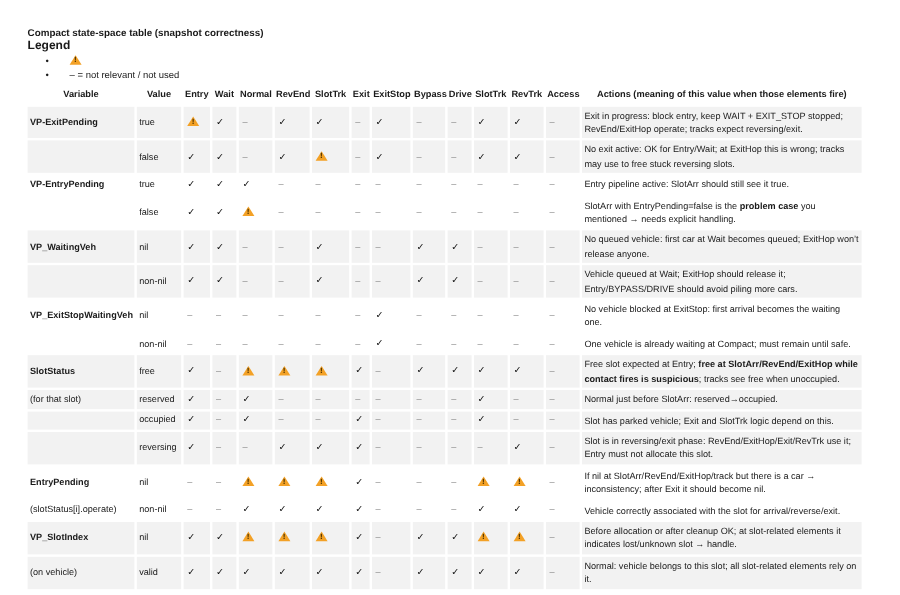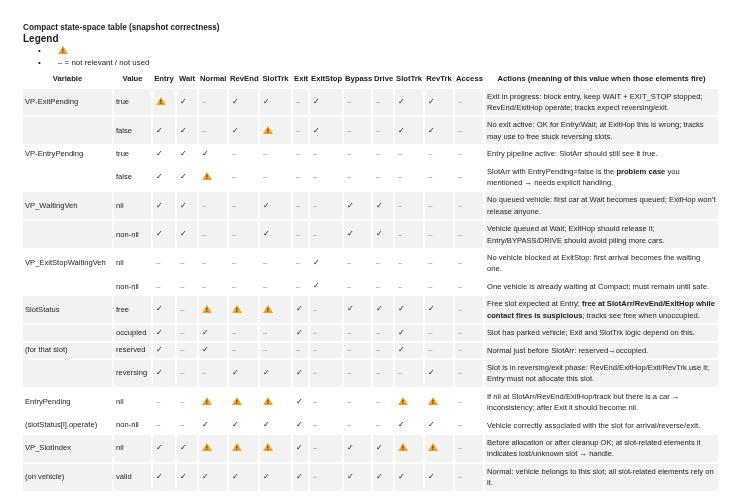--- a/index.html
+++ b/index.html
@@ -24,21 +24,21 @@
   .warn::after {
     content: "!"; position: absolute; left: -1.5px; top: 1px;
     font-size: 6px; font-weight: bold; color: #5a3a00; line-height: 7px;
     font-family: "DejaVu Sans", sans-serif;
   }
   .dash { color: #8a8a8a; }
   table { border-collapse: separate; border-spacing: 2px 2px; margin-left: -2px; margin-top: 0px; table-layout: fixed; width: 699px; }
   th { text-align: center; font-weight: bold; font-size: 7.7px; padding: 1px 1px 2px 1px; white-space: nowrap; vertical-align: bottom; height: 12px; }
   td { padding: 2px 1px 2px 2px; vertical-align: middle; font-size: 7.6px; }
   tr.shade td { background: #f2f2f2; }
-  td.var { font-weight: normal; white-space: nowrap; }
+  td.var { font-weight: bold; white-space: nowrap; }
   td.var.sub { font-weight: normal; }
   td.val { white-space: nowrap; }
   td.cell { text-align: left; padding-left: 3px; }
   td.act { line-height: 11.4px; }
   td.act b { font-weight: bold; }
 </style>
 </head>
 <body>
 
 <div class="page">
@@ -234,52 +234,52 @@
           <td class="cell"><span class="ck">✓</span></td>
           <td class="cell"><span class="dash">–</span></td>
           <td class="cell"><span class="ck">✓</span></td>
           <td class="cell"><span class="ck">✓</span></td>
           <td class="cell"><span class="ck">✓</span></td>
           <td class="cell"><span class="ck">✓</span></td>
           <td class="cell"><span class="dash">–</span></td>
           <td class="act"><span>Free slot expected at Entry; </span><b>free at SlotArr/RevEnd/ExitHop while contact fires is suspicious</b><span>; tracks see free when unoccupied.</span></td>
         </tr>
         <tr class="shade">
-          <td class="var sub"></td>
-          <td class="val">occupied</td>
-          <td class="cell"><span class="ck">✓</span></td>
-          <td class="cell"><span class="dash">–</span></td>
-          <td class="cell"><span class="ck">✓</span></td>
-          <td class="cell"><span class="dash">–</span></td>
-          <td class="cell"><span class="dash">–</span></td>
-          <td class="cell"><span class="ck">✓</span></td>
-          <td class="cell"><span class="dash">–</span></td>
-          <td class="cell"><span class="dash">–</span></td>
-          <td class="cell"><span class="dash">–</span></td>
-          <td class="cell"><span class="ck">✓</span></td>
-          <td class="cell"><span class="dash">–</span></td>
-          <td class="cell"><span class="dash">–</span></td>
-          <td class="act">Slot has parked vehicle; Exit and SlotTrk logic depend on this.</td>
-        </tr>
-        <tr class="shade">
           <td class="var sub">(for that slot)</td>
           <td class="val">reserved</td>
           <td class="cell"><span class="ck">✓</span></td>
           <td class="cell"><span class="dash">–</span></td>
           <td class="cell"><span class="ck">✓</span></td>
           <td class="cell"><span class="dash">–</span></td>
           <td class="cell"><span class="dash">–</span></td>
           <td class="cell"><span class="dash">–</span></td>
           <td class="cell"><span class="dash">–</span></td>
           <td class="cell"><span class="dash">–</span></td>
           <td class="cell"><span class="dash">–</span></td>
           <td class="cell"><span class="ck">✓</span></td>
           <td class="cell"><span class="dash">–</span></td>
           <td class="cell"><span class="dash">–</span></td>
           <td class="act">Normal just before SlotArr: reserved→occupied.</td>
+        </tr>
+        <tr class="shade">
+          <td class="var sub"></td>
+          <td class="val">occupied</td>
+          <td class="cell"><span class="ck">✓</span></td>
+          <td class="cell"><span class="dash">–</span></td>
+          <td class="cell"><span class="ck">✓</span></td>
+          <td class="cell"><span class="dash">–</span></td>
+          <td class="cell"><span class="dash">–</span></td>
+          <td class="cell"><span class="ck">✓</span></td>
+          <td class="cell"><span class="dash">–</span></td>
+          <td class="cell"><span class="dash">–</span></td>
+          <td class="cell"><span class="dash">–</span></td>
+          <td class="cell"><span class="ck">✓</span></td>
+          <td class="cell"><span class="dash">–</span></td>
+          <td class="cell"><span class="dash">–</span></td>
+          <td class="act">Slot has parked vehicle; Exit and SlotTrk logic depend on this.</td>
         </tr>
         <tr class="shade">
           <td class="var sub"></td>
           <td class="val">reversing</td>
           <td class="cell"><span class="ck">✓</span></td>
           <td class="cell"><span class="dash">–</span></td>
           <td class="cell"><span class="dash">–</span></td>
           <td class="cell"><span class="ck">✓</span></td>
           <td class="cell"><span class="ck">✓</span></td>
           <td class="cell"><span class="ck">✓</span></td>

